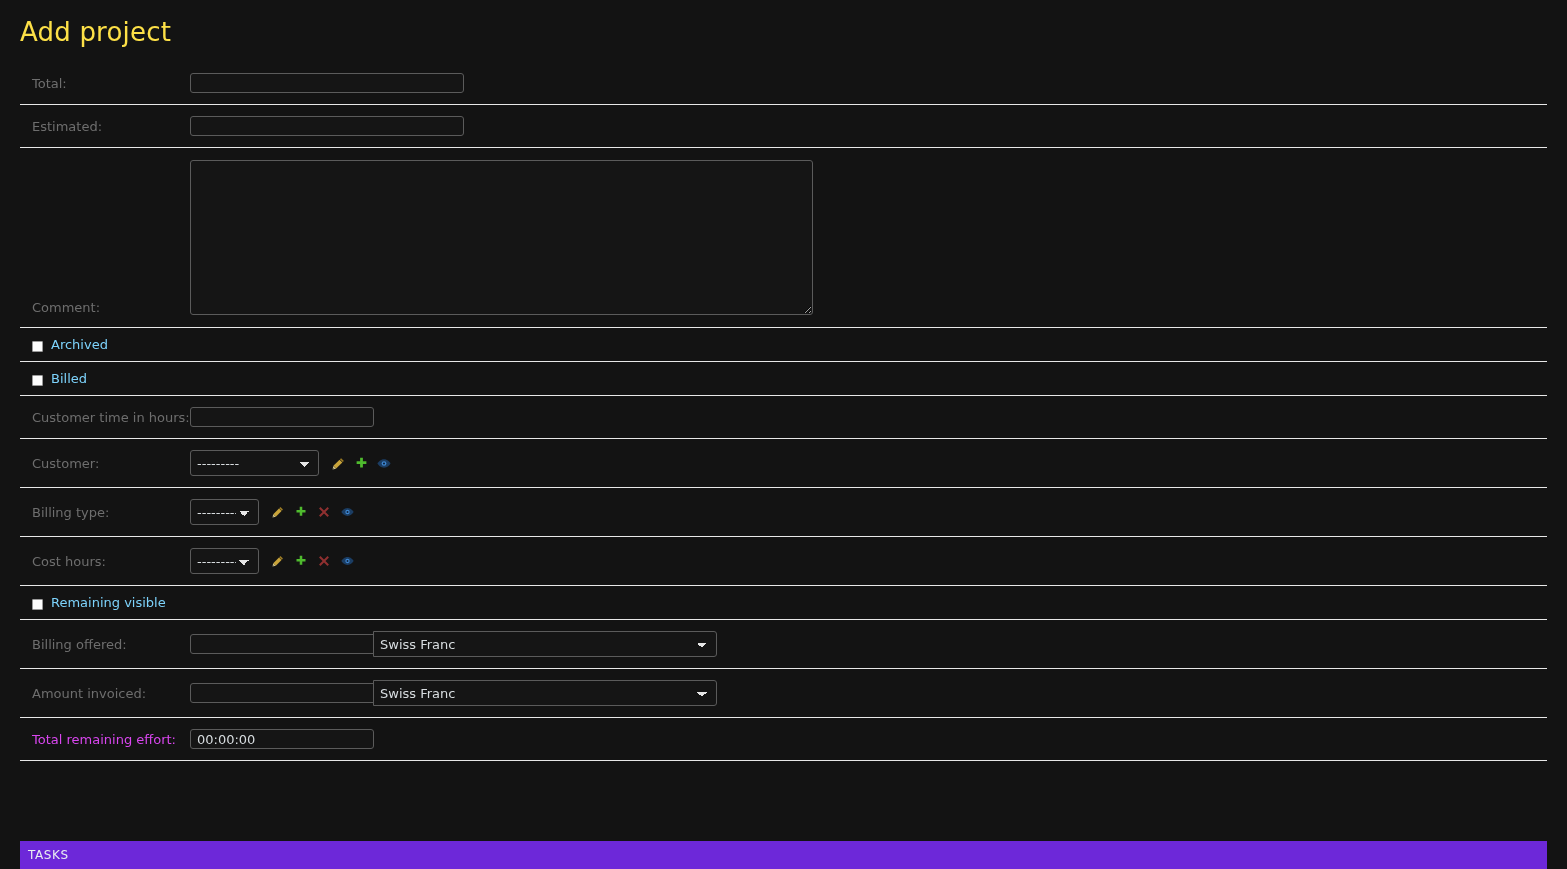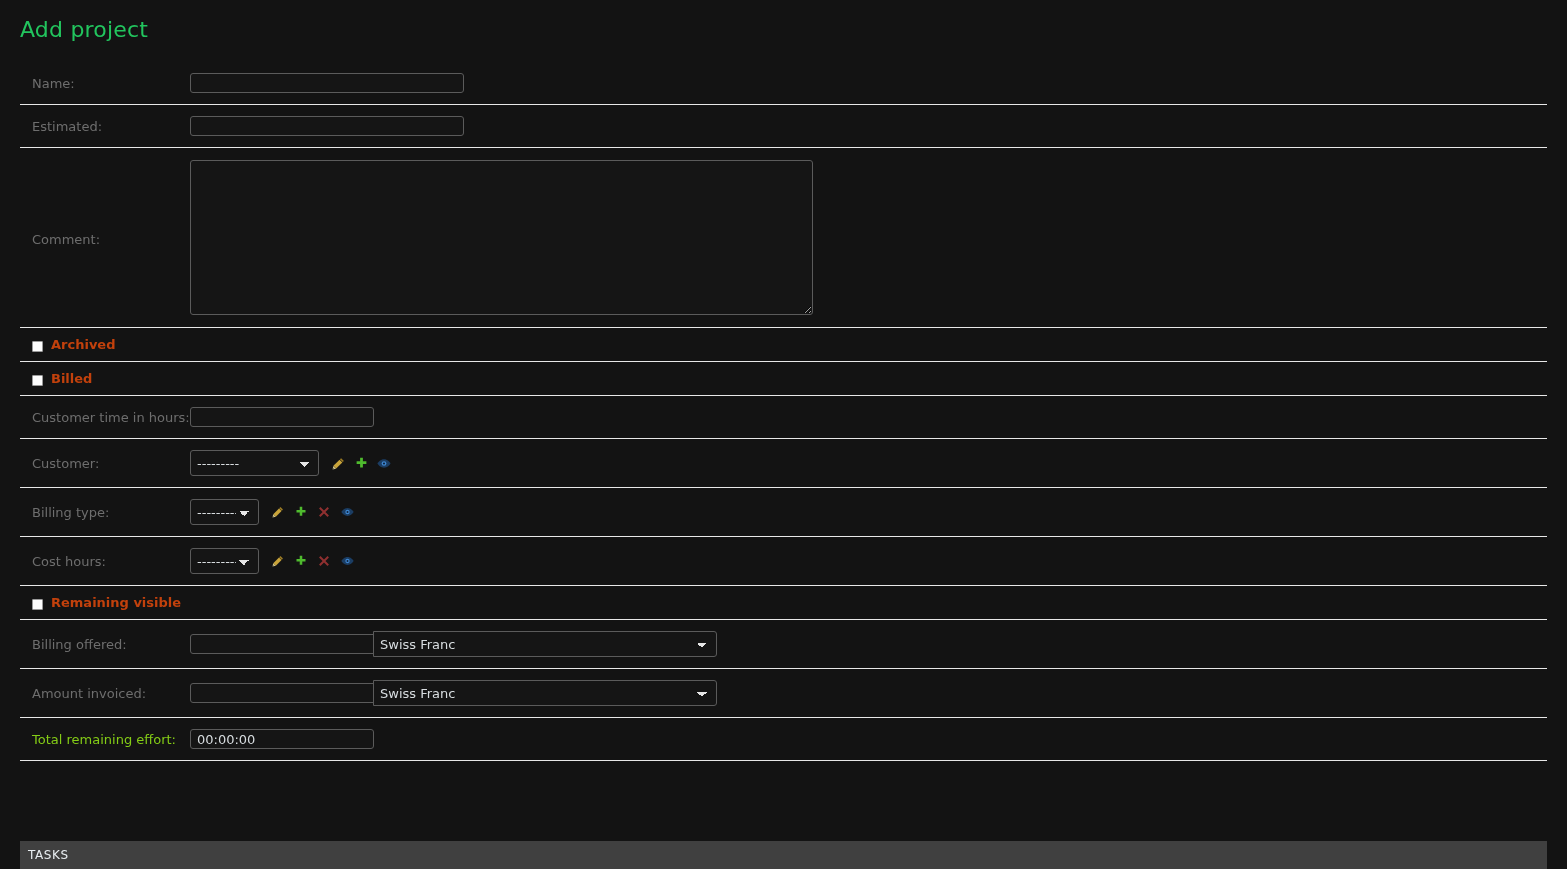--- a/index.html
+++ b/index.html
@@ -7,21 +7,21 @@
     margin: 0; padding: 0;
     width: 1567px; height: 869px;
     background: #131313;
     font-family: "DejaVu Sans", "Liberation Sans", sans-serif;
     overflow: hidden;
   }
   .page { position: relative; width: 1567px; height: 869px; background: #131313; }
 
   .page-title {
     position: absolute; left: 20px; top: 17px;
-    font-size: 22px; font-weight: 400; color: #22c55e;
+    font-size: 26px; font-weight: 400; color: #fde047;
     letter-spacing: 0.2px;
     text-align: right;
   }
 
   .form { position: absolute; left: 0; top: 62px; width: 1567px; }
 
   .row {
     position: relative;
     border-bottom: 1px solid #e8e8e8;
     margin: 0 20px;
@@ -35,21 +35,21 @@
     width: 100%;
   }
 
   .label {
     color: #6e6e6e;
     font-size: 13px;
     width: 170px;
     flex: 0 0 170px;
     padding-left: 12px;
   }
-  .label.dim { color: #84cc16; }
+  .label.dim { color: #d946ef; }
 
   .field { flex: 1 1 auto; display: flex; align-items: center; }
 
   input.txt, textarea.ta, select.sel {
     background: #151515;
     border: 1px solid #5b5b5b;
     border-radius: 3px;
     color: #d8dde0;
     font-family: "DejaVu Sans", "Liberation Sans", sans-serif;
     font-size: 13px;
@@ -89,64 +89,64 @@
   }
 
   .cb-row { padding: 9px 0 9px 12px; }
   .cbwrap { display: flex; align-items: center; }
   input.cb {
     -webkit-appearance: none; appearance: none;
     width: 11px; height: 11px; margin: 0;
     background: #fdfdfd; border: 1px solid #9a9a9a;
     border-radius: 1px; cursor: pointer; position: relative; top: 2px;
   }
-  .cb-label { color: #c2410c; font-size: 13px; margin-left: 8px; font-weight: bold; }
+  .cb-label { color: #7dd3fc; font-size: 13px; margin-left: 8px; }
   .pad-md { padding: 11px 0; }
   .pad-lg { padding: 12px 0; }
 
   .tasks-bar {
     position: absolute; left: 20px; top: 841px;
     width: 1527px; height: 28px;
-    background: #404040;
+    background: #6d28d9;
     display: flex; align-items: center;
   }
   .tasks-title {
     color: #e9eef1; font-size: 12px; letter-spacing: 0.6px;
     padding-left: 8px;
   }
 </style>
 </head>
 <body>
 
 <div class="page">
 
   <div class="page-title">Add project</div>
 
   <div class="form">
 
     <div class="row pad-md">
       <div class="row-inner">
-        <div class="label">Name:</div>
+        <div class="label">Total:</div>
         <div class="field">
           <input class="txt w-name" type="text" value="" style="">
         </div>
       </div>
     </div>
 
     <div class="row pad-md">
       <div class="row-inner">
         <div class="label">Estimated:</div>
         <div class="field">
           <input class="txt w-ref" type="text" value="" style="">
         </div>
       </div>
     </div>
 
     <div class="row pad-lg">
-      <div class="row-inner" style="align-items:center;">
+      <div class="row-inner" style="align-items:flex-end;">
         <div class="label" style="padding-top:4px;">Comment:</div>
         <div class="field">
           <textarea class="ta ta-comment" style=""></textarea>
         </div>
       </div>
     </div>
 
     <div class="row cb-row">
       <div class="cbwrap">
         <input class="cb" type="checkbox" style="">

